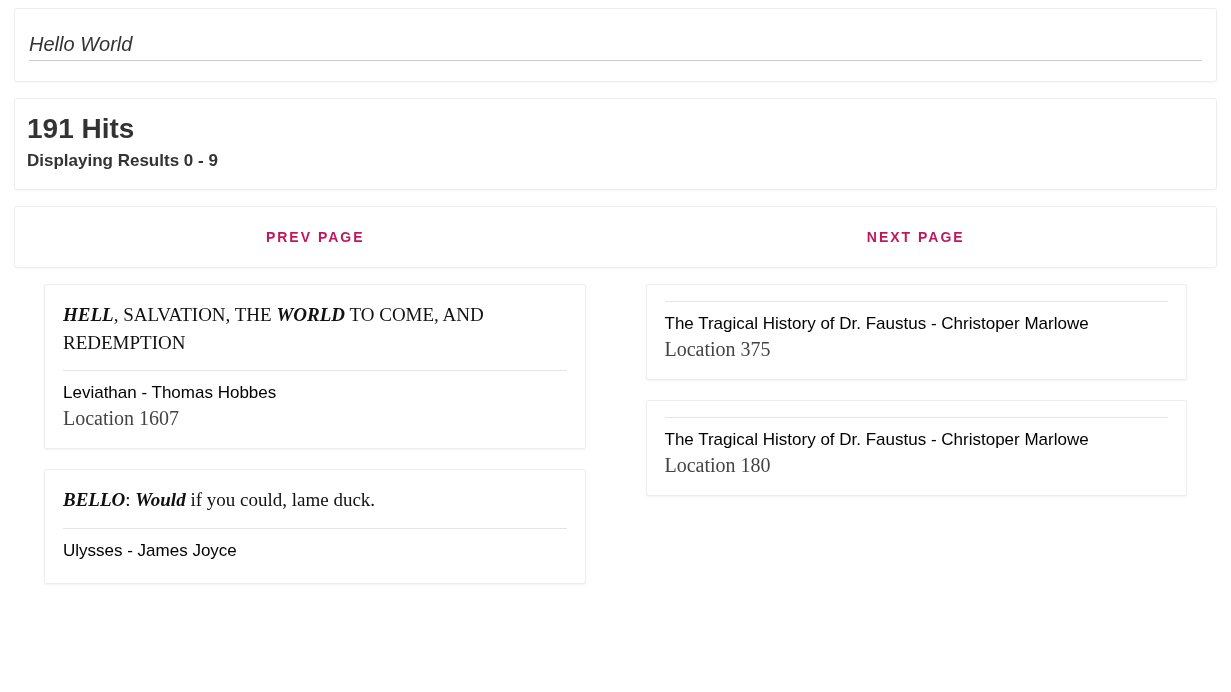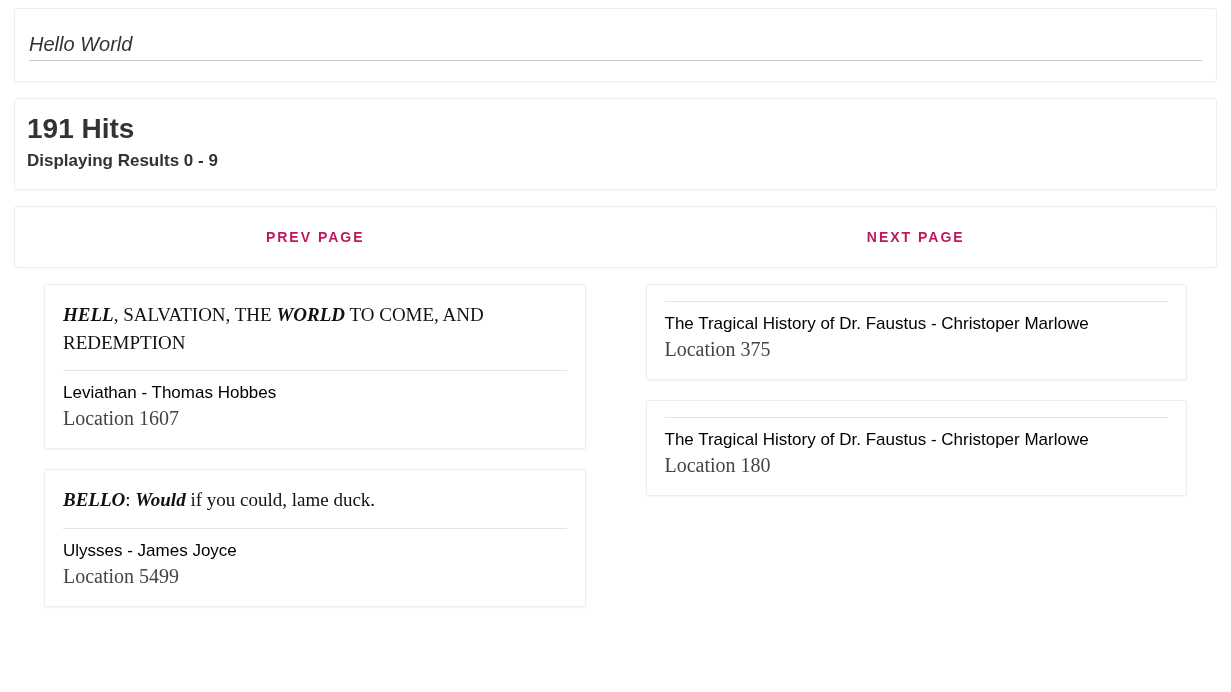--- a/index.html
+++ b/index.html
@@ -113,21 +113,20 @@
       <div class="result-card">
         <div class="quote"><span class="em">HELL</span><span>, SALVATION, THE </span><span class="em">WORLD</span><span> TO COME, AND REDEMPTION</span></div>
         <hr class="divider">
         <div class="source">Leviathan - Thomas Hobbes</div>
         <div class="location">Location 1607</div>
       </div>
       <div class="result-card">
         <div class="quote"><span class="em">BELLO</span><span>: </span><span class="em">Would</span><span> if you could, lame duck.</span></div>
         <hr class="divider">
         <div class="source">Ulysses - James Joyce</div>
-        <div class="location">Location 5499</div>
       </div>
     </div>
   <div class="col" id="col-right">
       <div class="result-card">
         <hr class="divider">
         <div class="source">The Tragical History of Dr. Faustus - Christoper Marlowe</div>
         <div class="location">Location 375</div>
       </div>
       <div class="result-card">
         <hr class="divider">

